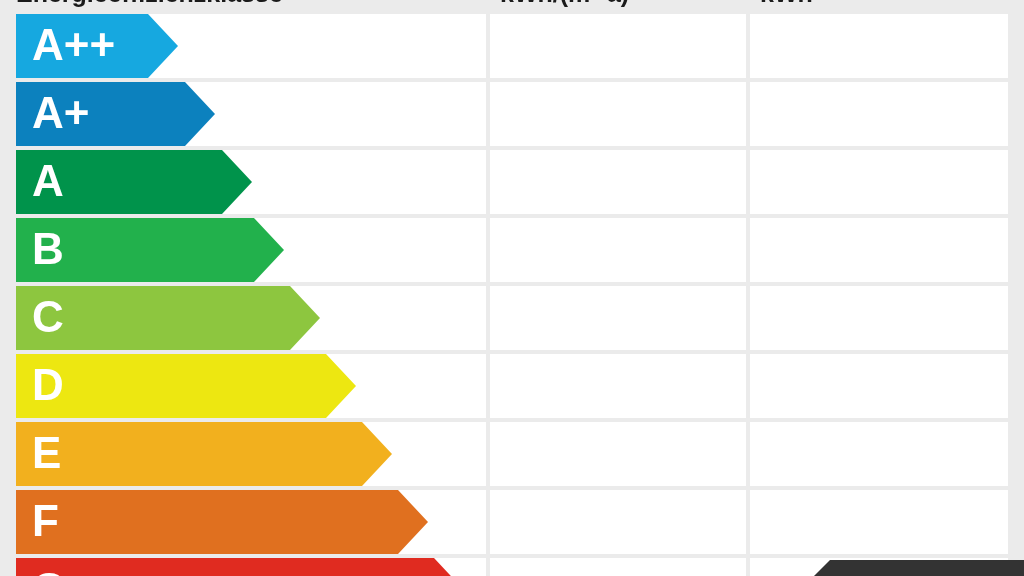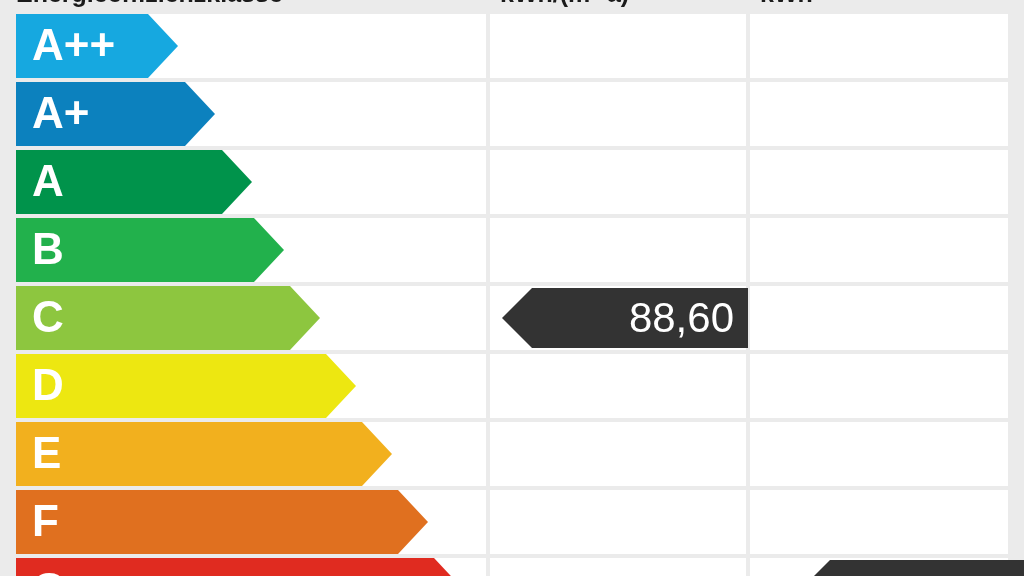--- a/index.html
+++ b/index.html
@@ -160,23 +160,20 @@
       </div>
     </div>
 
     <div class="row" style="top:272px">
       <div class="cell cell-a"></div>
       <div class="cell cell-b"></div>
       <div class="cell cell-c"></div>
       <div class="bar" style="width:304px;background:#8dc63f">
         <span>C</span>
       </div>
-      <div class="badge badge-value">
-        <span>88,60</span>
-      </div>
     </div>
 
     <div class="row" style="top:340px">
       <div class="cell cell-a"></div>
       <div class="cell cell-b"></div>
       <div class="cell cell-c"></div>
       <div class="bar" style="width:340px;background:#ede711">
         <span>D</span>
       </div>
     </div>

